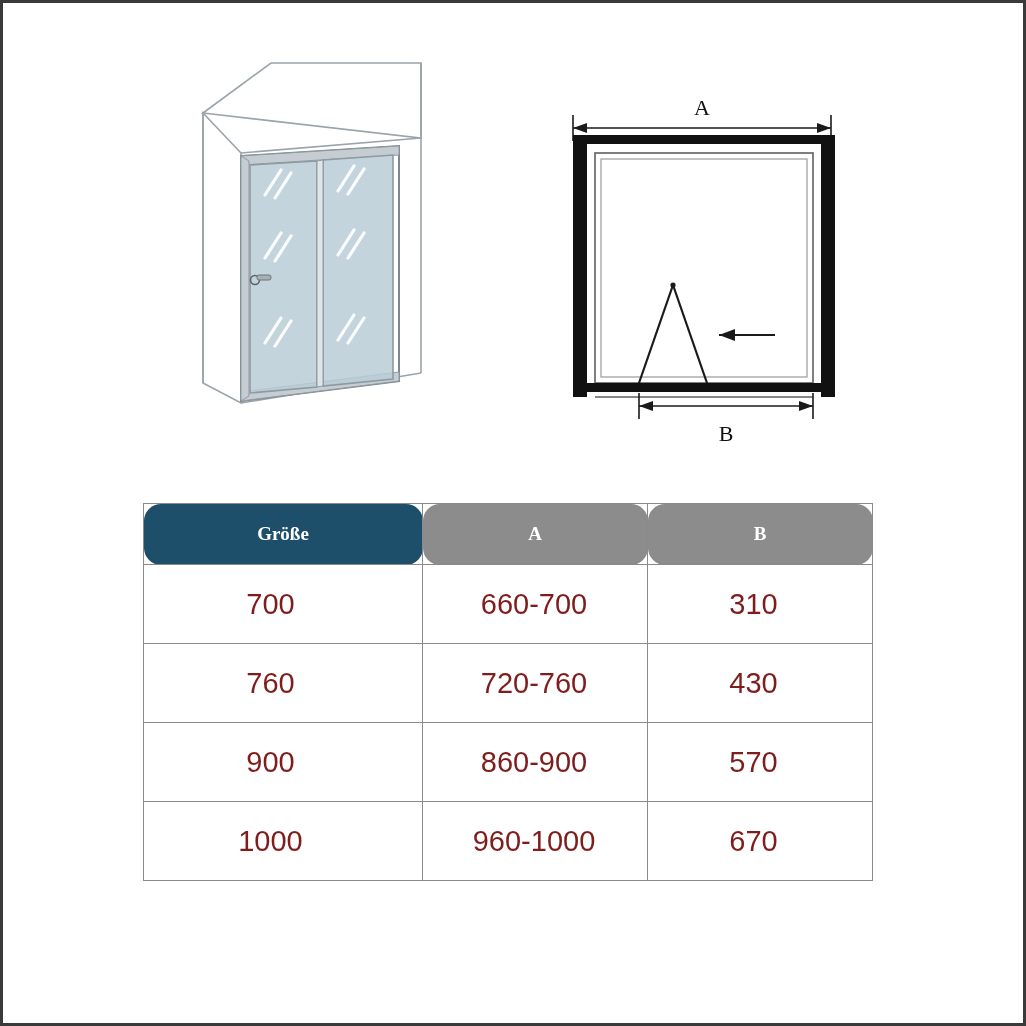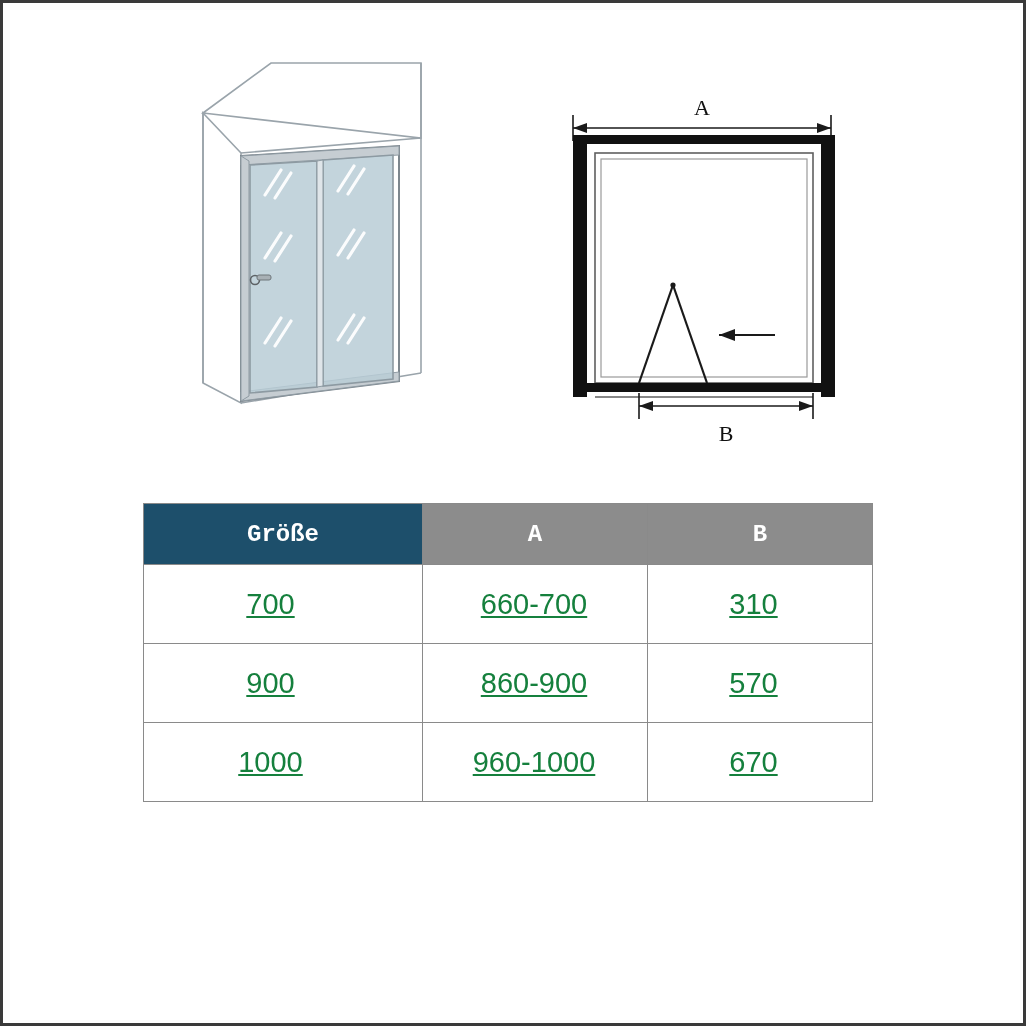--- a/index.html
+++ b/index.html
@@ -55,44 +55,44 @@
     width: 720px;
     table-layout: fixed;
   }
   table.size-table td, table.size-table th {
     border: 1px solid #8a8a8a;
     text-align: center;
     vertical-align: middle;
   }
   table.size-table thead th {
     height: 58px;
-    font-size: 24px;
+    font-size: 19px;
     font-weight: bold;
     color: #ffffff;
-    font-family: Liberation Mono, monospace;
+    font-family: Liberation Serif, serif;
+    border-radius: 17px;
   }
   th.head-groesse {
     background: #1d4f6b;
     width: 276px;
   }
   th.head-a {
     background: #8c8c8c;
     width: 222px;
   }
   th.head-b {
     background: #8c8c8c;
     width: 222px;
   }
   table.size-table tbody td {
     height: 76px;
     font-size: 29px;
-    color: #15803d;
+    color: #7f1d1d;
     font-family: "Liberation Sans", sans-serif;
     background: #ffffff;
-    text-decoration: underline;
   }
   .cell-pad-a { padding-right: 26px; }
   .cell-pad-b { padding-right: 18px; padding-left: 16px; }
   .cell-pad-c { padding-right: 14px; }
 </style>
 </head>
 <body>
 
 <div id="page">
 
@@ -205,20 +205,25 @@
           <th class="head-b">B</th>
         </tr>
       </thead>
       <tbody>
         <tr>
           <td class="cell-pad-a">700</td>
           <td class="cell-pad-b">660-700</td>
           <td class="cell-pad-c">310</td>
         </tr>
         <tr>
+          <td class="cell-pad-a">760</td>
+          <td class="cell-pad-b">720-760</td>
+          <td class="cell-pad-c">430</td>
+        </tr>
+        <tr>
           <td class="cell-pad-a">900</td>
           <td class="cell-pad-b">860-900</td>
           <td class="cell-pad-c">570</td>
         </tr>
         <tr>
           <td class="cell-pad-a">1000</td>
           <td class="cell-pad-b">960-1000</td>
           <td class="cell-pad-c">670</td>
         </tr>
       </tbody>

